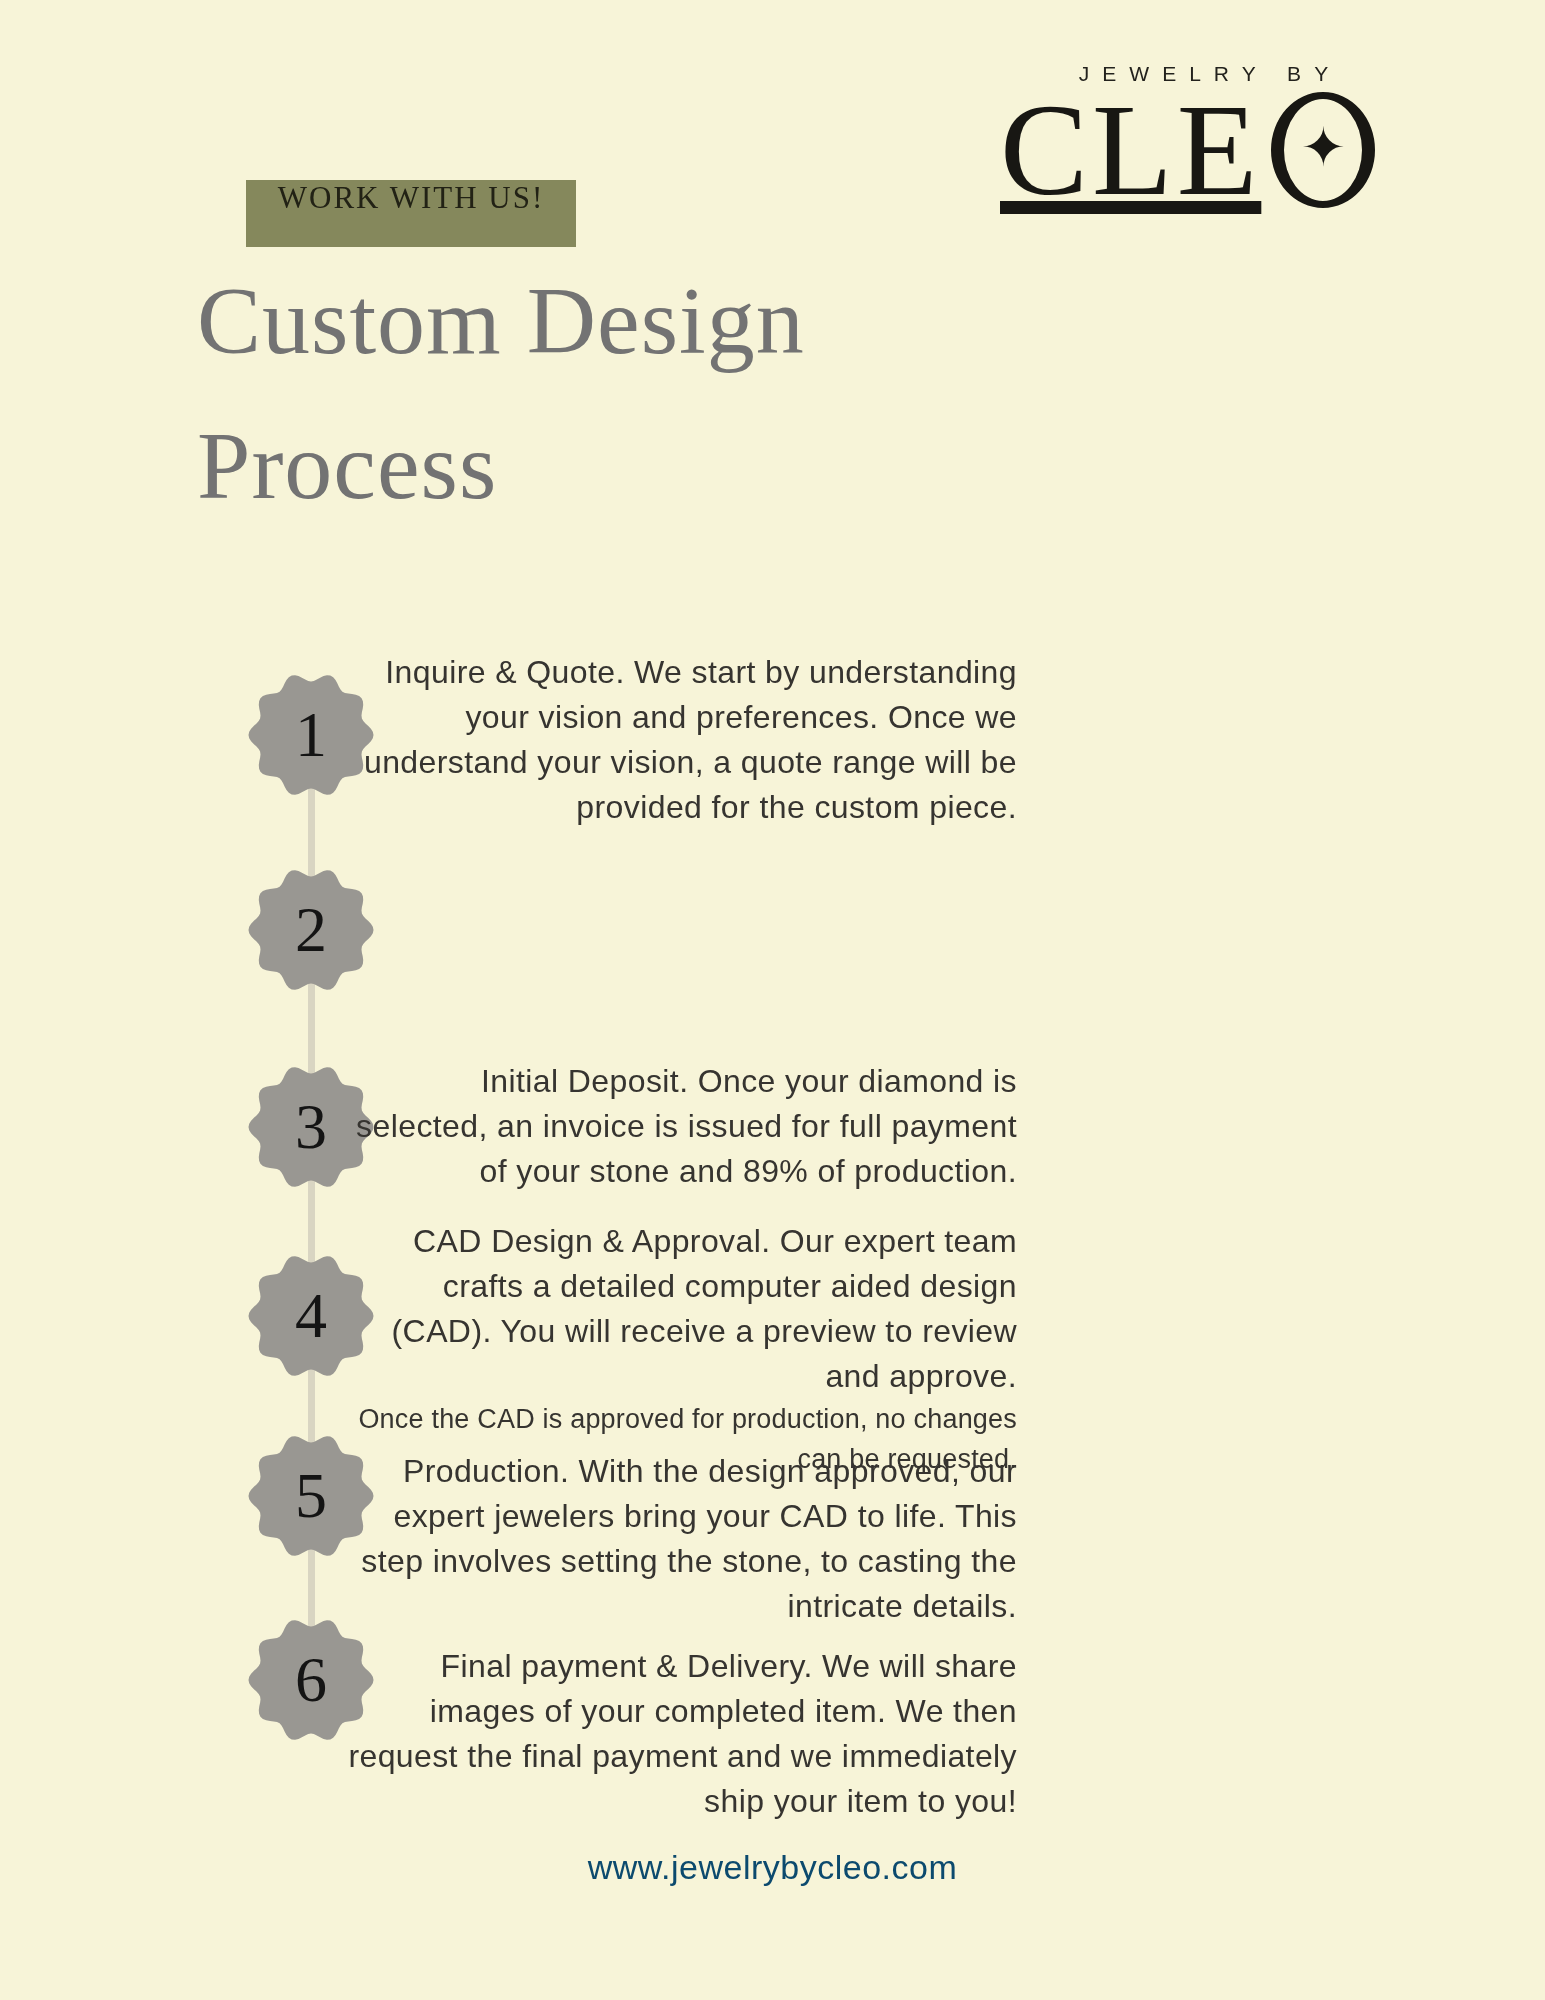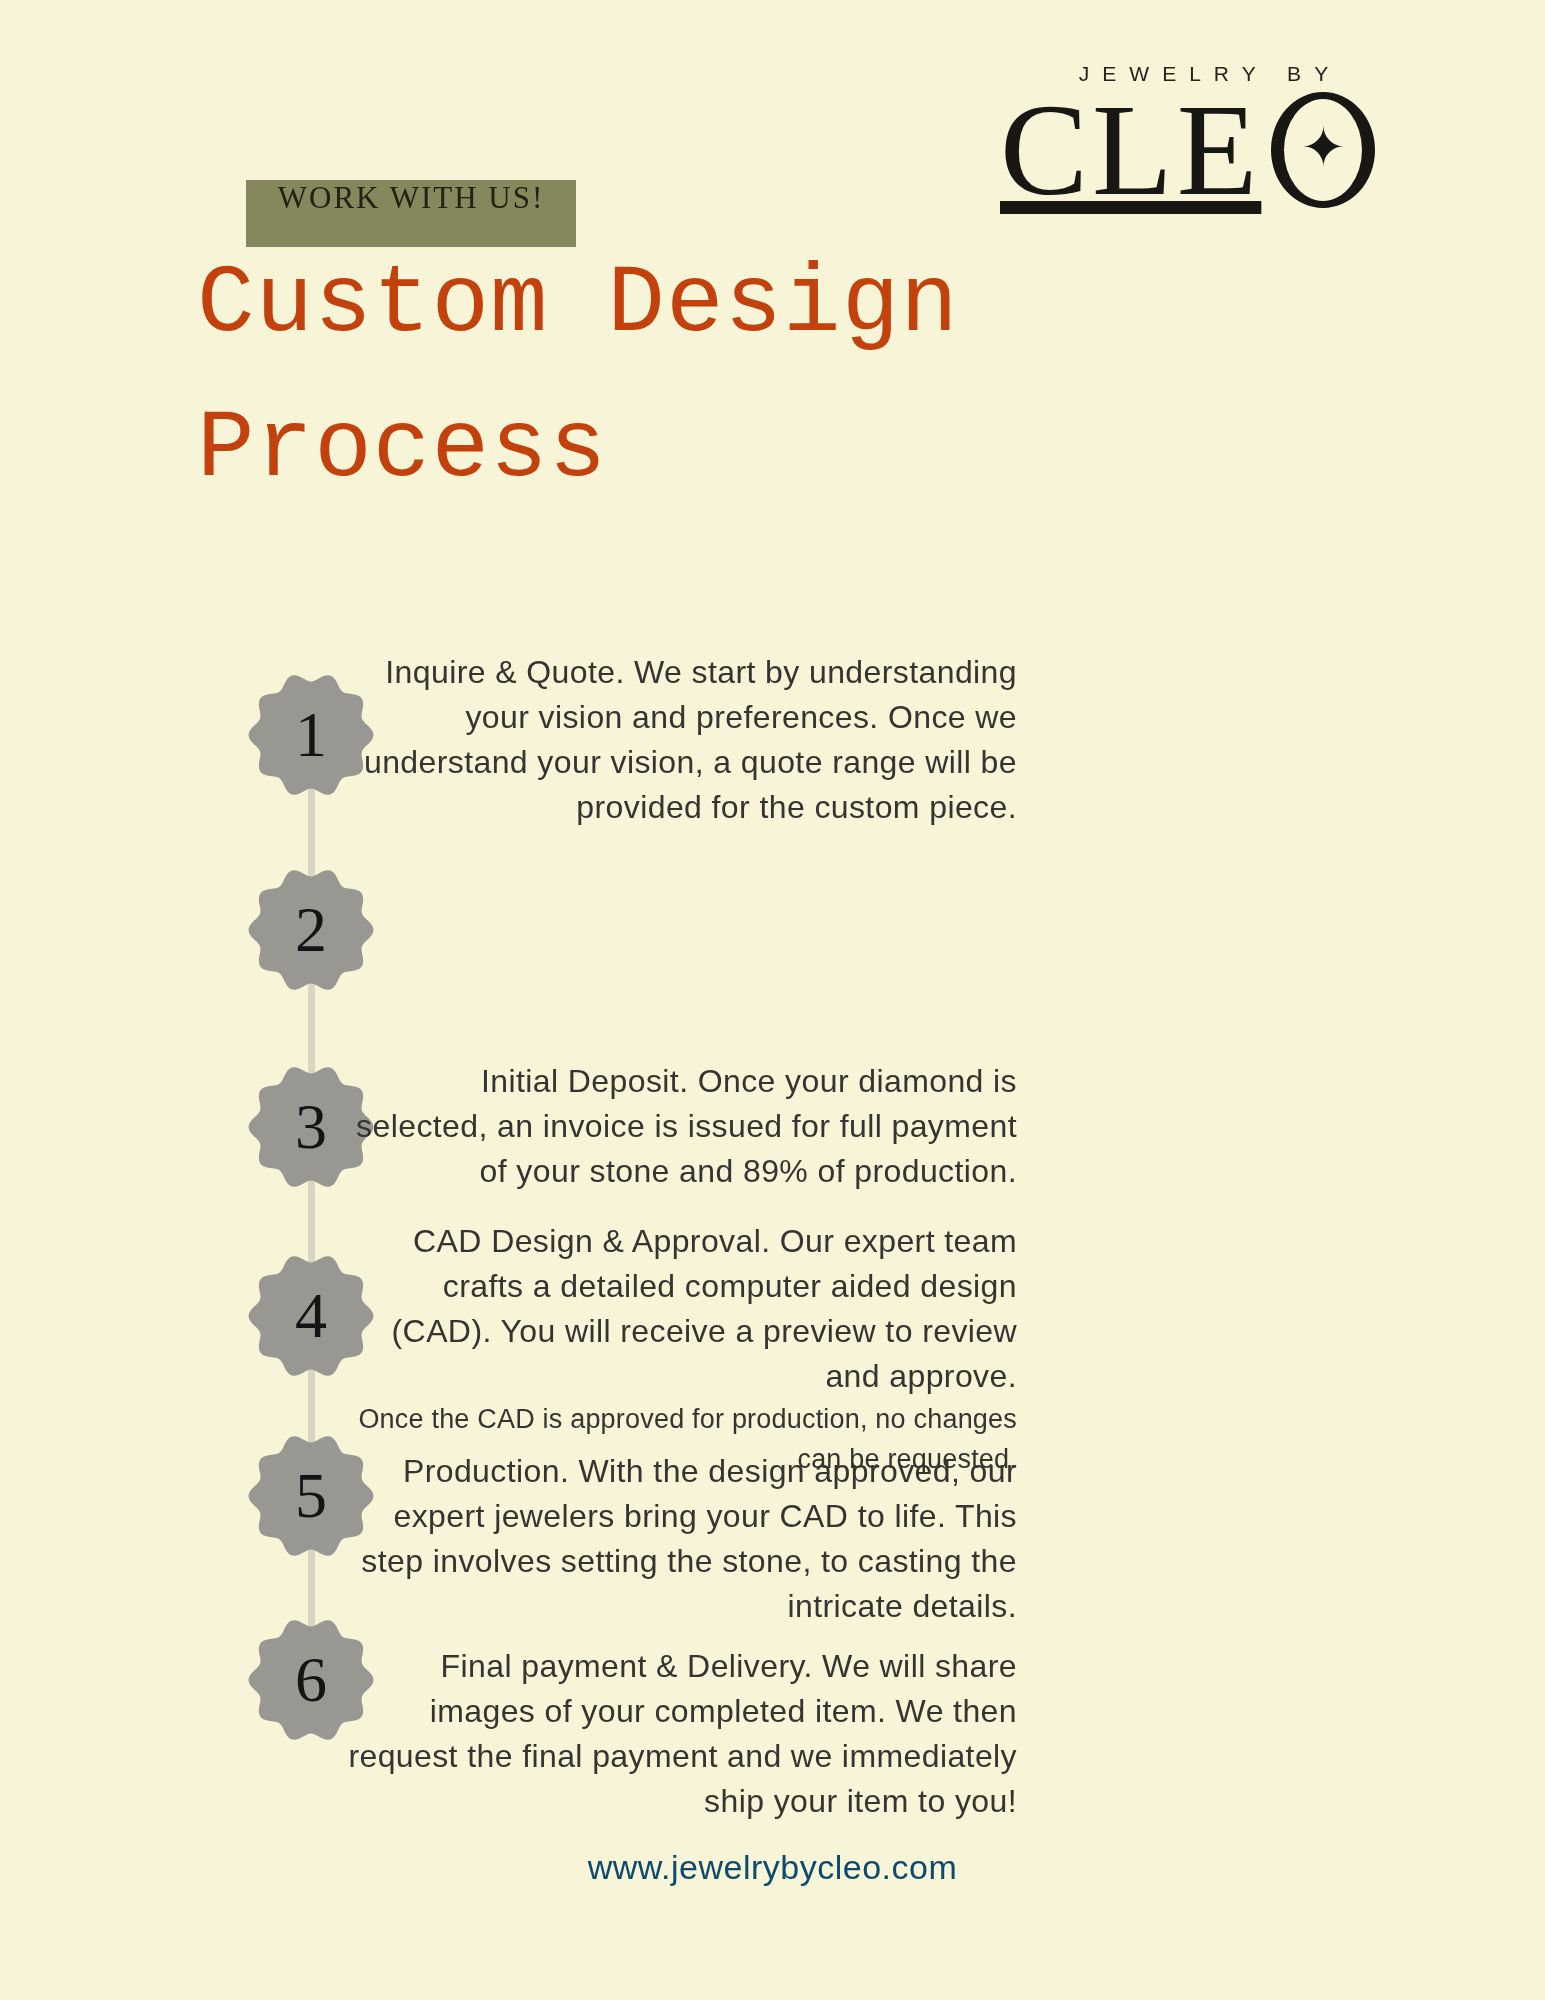--- a/index.html
+++ b/index.html
@@ -17,22 +17,22 @@
   .logo-top{font-size:21px;letter-spacing:13px;color:#23221d;margin-left:10px;}
   .logo-name{display:flex;align-items:center;justify-content:flex-start;margin-top:6px;text-decoration:underline;}
   .logo-cle{font-family:"Liberation Serif",serif;font-size:132px;line-height:110px;
     letter-spacing:4px;color:#181713;font-weight:400;}
   .logo-o{position:relative;display:inline-block;width:78px;height:102px;margin-left:10px;
     border:solid #181713;border-width:7px 13px;border-radius:50%;}
   .logo-o .star{position:absolute;left:50%;top:50%;transform:translate(-50%,-54%);
     font-size:54px;color:#181713;font-family:"DejaVu Sans",sans-serif;}
 
   
-  .title{position:absolute;left:197px;top:232px;font-family:Liberation Mono, monospace;
-    font-weight:400;color:#c2410c;font-size:96px;line-height:145px;letter-spacing:1px;}
+  .title{position:absolute;left:197px;top:248px;font-family:Liberation Serif, serif;
+    font-weight:400;color:#737373;font-size:96px;line-height:145px;letter-spacing:1px;}
 
   
   .connector{position:absolute;left:308px;top:735px;width:7px;height:945px;background:#d9d5c2;}
   .step-badge{position:absolute;left:247px;width:128px;height:128px;}
   .step-badge svg{position:absolute;left:0;top:0;}
   .step-badge .num{position:absolute;left:0;top:0;width:128px;height:128px;
     display:flex;align-items:center;justify-content:center;
     font-family:"Liberation Serif",serif;font-size:64px;color:#141414;}
   .step-text{position:absolute;left:345px;width:672px;color:#363430;
     font-size:32px;line-height:45px;letter-spacing:0.4px;text-align:right;}

